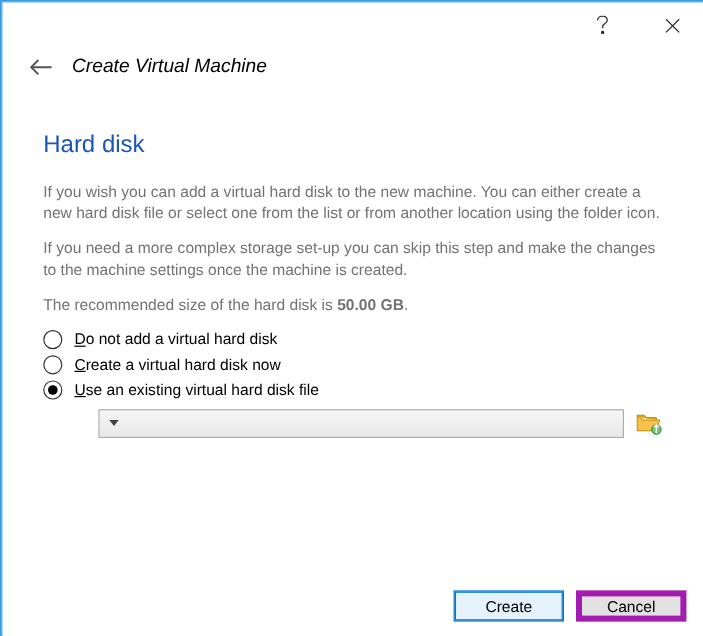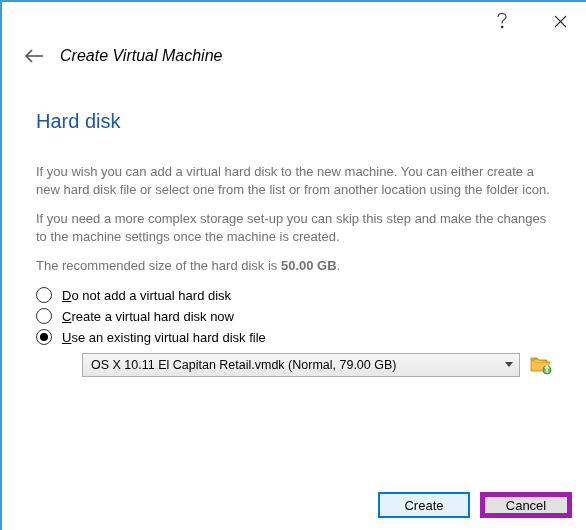--- a/index.html
+++ b/index.html
@@ -49,33 +49,33 @@
     font-size: 16px;
     color: #000;
   }
   .content {
     padding: 14px 34px 0 34px;
   }
   .section-heading {
     color: #1a56b4;
     font-size: 20px;
     font-weight: 400;
-    margin: 20px 0 30px 0;
+    margin: 20px 0 18px 0;
   }
   .para {
     font-size: 13px;
     line-height: 1.35;
     margin: 0 0 12px 0;
     color: #737373;
   }
   .para b { font-weight: 700; }
   .radios { margin-top: 10px; }
   .radio-row {
     display: flex;
-    align-items: flex-end;
+    align-items: center;
     gap: 10px;
     margin: 5px 0;
     font-size: 13px;
   }
   .radio-outer {
     width:16px; height:16px;
     border:1px solid #333;
     border-radius:50%;
     display:flex; align-items:center; justify-content:center;
     box-sizing:border-box;
@@ -189,21 +189,20 @@
     <div class="radio-row">
       <span class="radio-outer">
           <span class="radio-inner"></span>
         </span>
       <span class="radio-label"><span class="ul">U</span><span>se an existing virtual hard disk file</span></span>
     </div>
   </div>
 
   <div class="combo-row">
     <div class="combo">
-      <span>OS X 10.11 El Capitan Retail.vmdk (Normal, 79.00 GB)</span>
       <span class="combo-arrow"></span>
     </div>
     <div class="folder-icon">
       <svg width="22" height="20" viewBox="0 0 22 20">
         <path d="M1 5 L1 16 L16 16 L20 7 L5 7 L4 5 Z" fill="#f7c24a" stroke="#b8860b" stroke-width="0.8"></path>
         <path d="M1 5 L1 3 L7 3 L9 5 L17 5 L17 7" fill="#e6a817" stroke="#b8860b" stroke-width="0.8"></path>
         <circle cx="17" cy="15" r="4" fill="#6ac46a" stroke="#2e7d32" stroke-width="0.8"></circle>
         <polyline points="15,13 17,11 19,13" fill="none" stroke="#fff" stroke-width="1.3"></polyline>
         <line x1="17" y1="11.5" x2="17" y2="18" stroke="#fff" stroke-width="1.3"></line>
       </svg>

